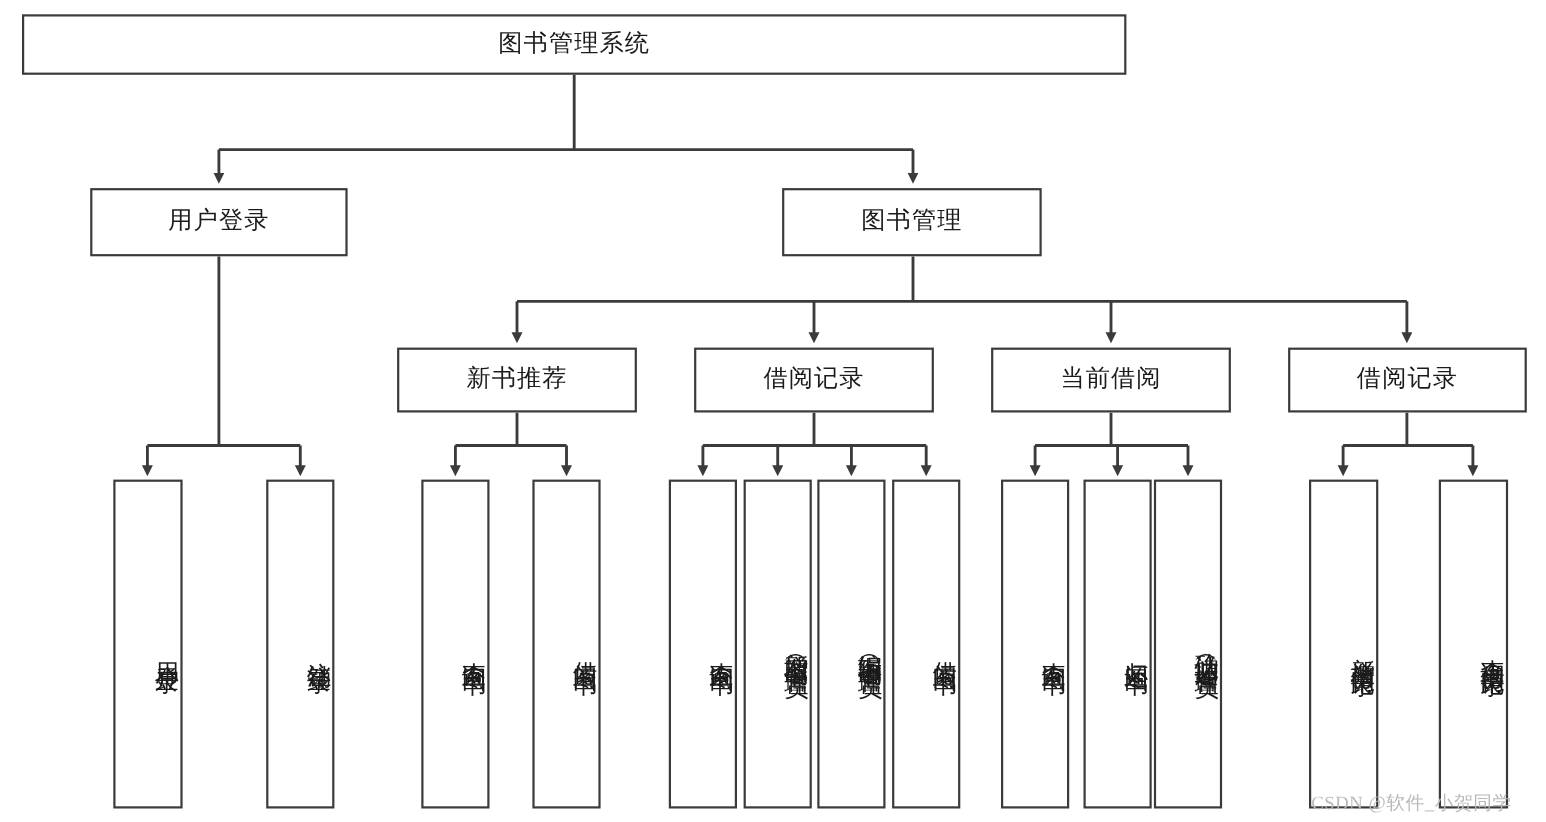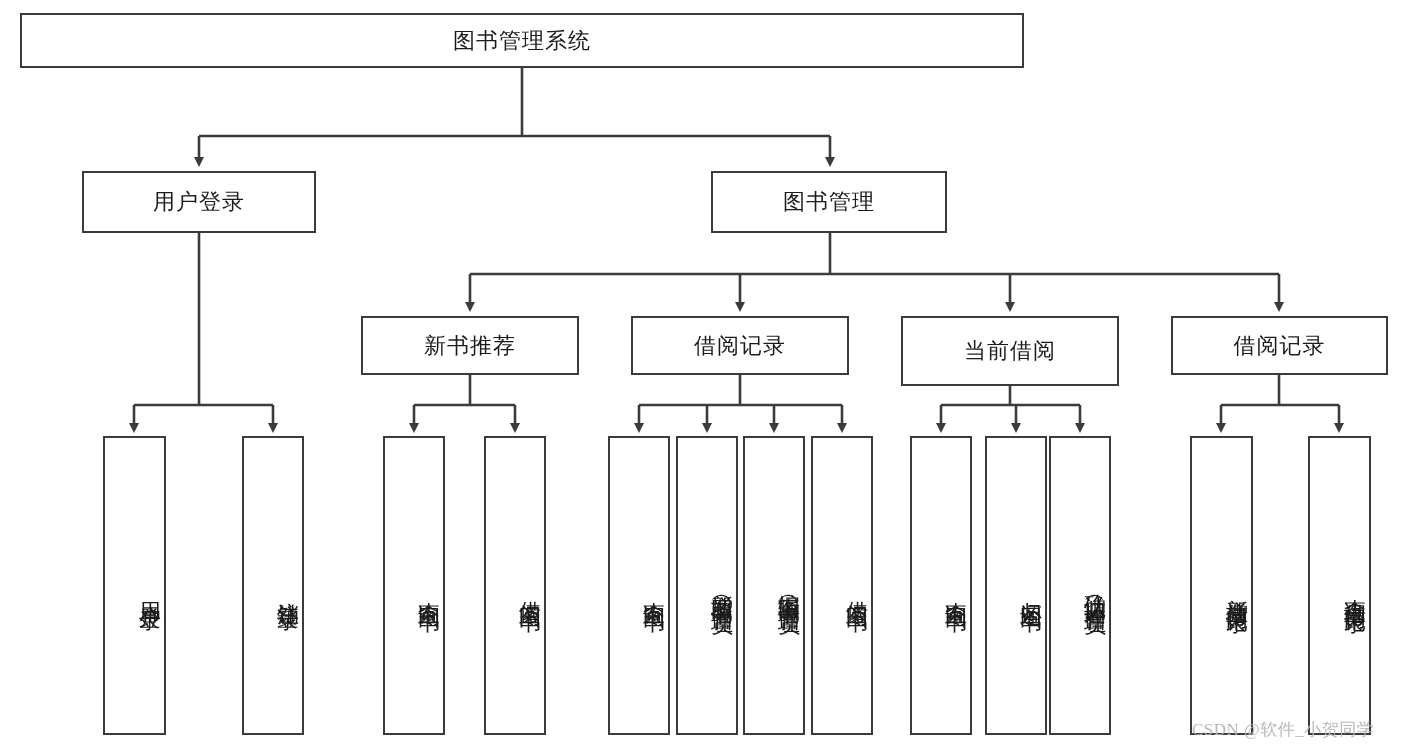--- a/index.html
+++ b/index.html
@@ -29,20 +29,21 @@
     position: absolute;
     box-sizing: border-box;
     border: 2.5px solid #3b3b3b;
     background: #ffffff;
     display: flex;
     align-items: center;
     justify-content: center;
     color: #1b1b1b;
     line-height: 1.25;
     text-align: left;
+    font-family: Liberation Mono, monospace;
   }
   .node.h {
     font-size: 22px;
     letter-spacing: 1px;
   }
   .node.v {
     writing-mode: vertical-rl;
     text-orientation: upright;
     font-size: 22px;
     letter-spacing: 3px;
@@ -133,21 +134,21 @@
   <div class="node h" id="n-l3-0" style="left: 361px; top: 316px; width: 218px; height: 59px;">
     <span>新书推荐</span>
   </div>
 
   <div class="node h" id="n-l2-1" style="left: 711px; top: 171px; width: 236px; height: 62px;">
     <span>图书管理</span>
   </div>
   <div class="node h" id="n-l3-1" style="left: 631px; top: 316px; width: 218px; height: 59px;">
     <span>借阅记录</span>
   </div>
-  <div class="node h" id="n-l3-2" style="left: 901px; top: 316px; width: 218px; height: 70px;">
+  <div class="node h" id="n-l3-2" style="left: 901px; top: 316px; width: 218px; height: 59px;">
     <span>当前借阅</span>
   </div>
   <div class="node h" id="n-l3-3" style="left: 1171px; top: 316px; width: 217px; height: 59px;">
     <span>借阅记录</span>
   </div>
 
   <div class="node v" id="n-l4-0" style="left: 103px; top: 436px; width: 63px; height: 299px;">
     <span class="vlabel">用户登录</span>
   </div>
   <div class="node v" id="n-l4-1" style="left: 242px; top: 436px; width: 62px; height: 299px;">

